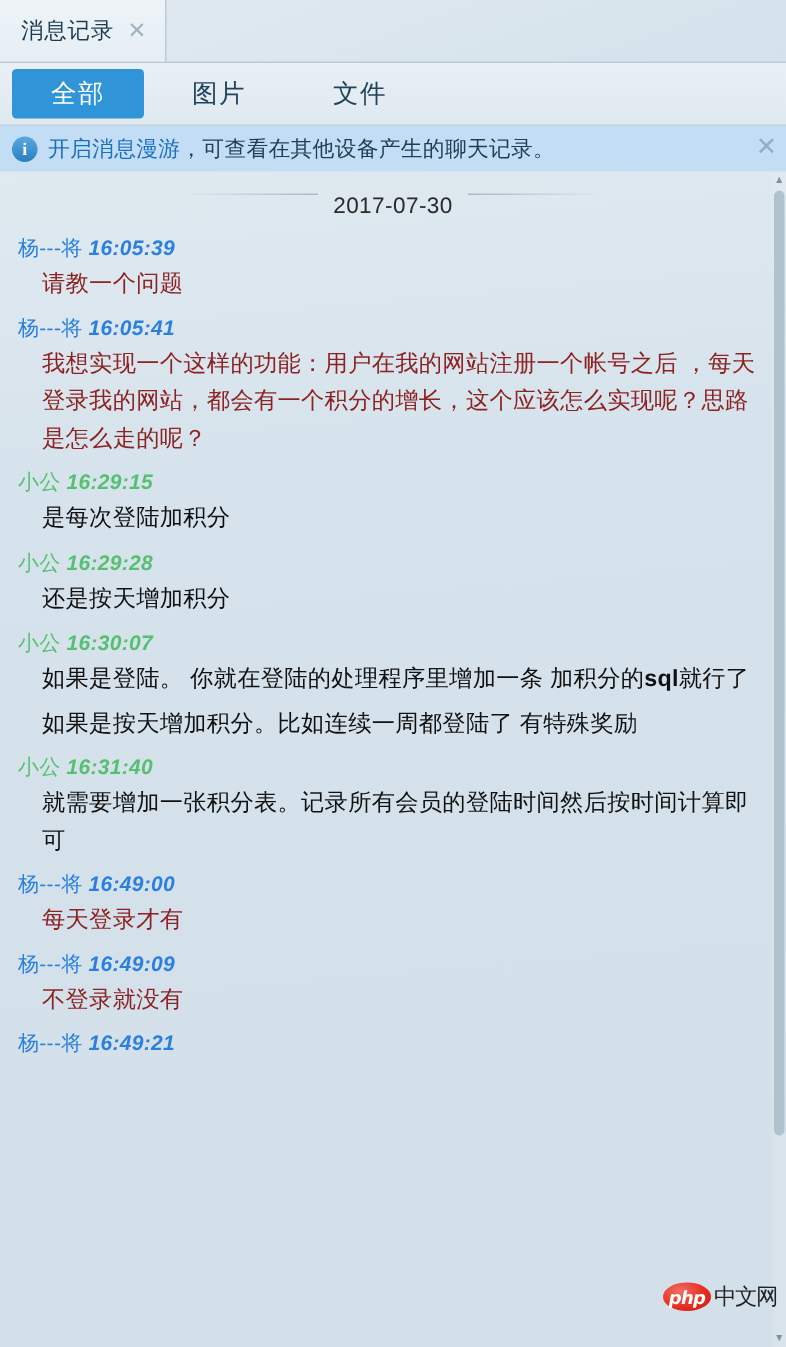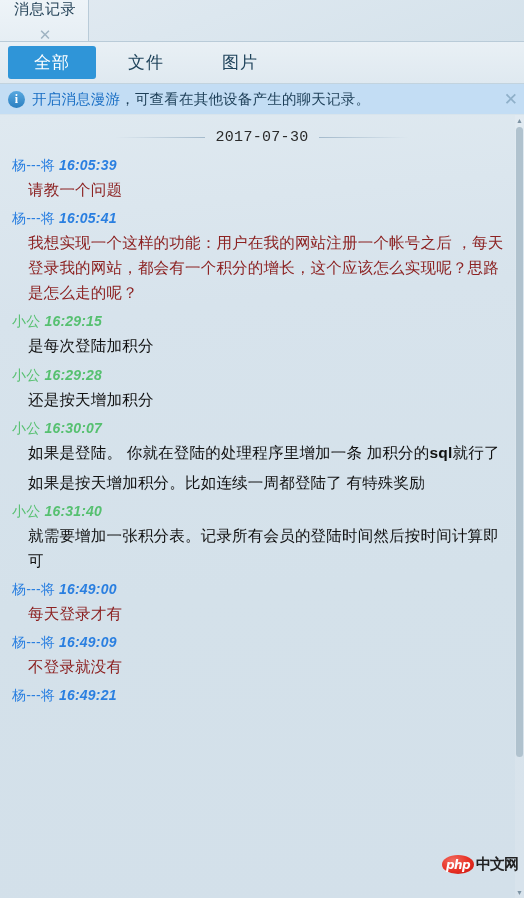--- a/index.html
+++ b/index.html
@@ -23,21 +23,20 @@
     position:relative;
   }
   .tab {
     display:flex;
     align-items:center;
     padding:0 12px 0 14px;
     gap:9px;
     background:linear-gradient(180deg,#eef4f8 0%,#e6eef4 100%);
     border-right:1px solid #b9cbd8;
     cursor:default;
-    flex-direction:column;
   }
   .tab-label {
     font-size:15px;
     color:#1d3c52;
     letter-spacing:.5px;
     white-space:nowrap;
   }
   .tab-close {
     font-size:15px;
     color:#9fb3c2;
@@ -121,25 +120,23 @@
   }
   .msgscroll {
     padding:0 10px 0 10px;
     position:relative;
     height:100%;
   }
 
   
   .datesep {
     display:flex;
-    align-items:center;
     justify-content:center;
     gap:10px;
     padding:14px 0 8px 0;
-    font-family:Liberation Mono, monospace;
   }
   .datesep .line {
     width:90px;
     height:1px;
     background:linear-gradient(90deg,rgba(150,175,195,0) 0%,rgba(150,175,195,.8) 100%);
   }
   .datesep .line.r {
     background:linear-gradient(90deg,rgba(150,175,195,.8) 0%,rgba(150,175,195,0) 100%);
   }
   .datesep .date {
@@ -221,39 +218,39 @@
     font-weight:bold;
     font-style:italic;
     display:flex;
     align-items:center;
     justify-content:center;
     letter-spacing:-.5px;
     font-family:"DejaVu Sans",sans-serif;
   }
   .wm-text {
     font-size:15px;
-    font-weight:bold;
+    font-weight:normal;
     color:#1a1a1a;
     letter-spacing:-1px;
   }
 </style>
 </head>
 <body>
 
 <div class="tabbar">
   <div class="tab">
     <span class="tab-label">消息记录</span>
     <span class="tab-close">✕</span>
   </div>
 </div>
 
 <div class="filterbar">
   <div class="filter active">全部</div>
+  <div class="filter">图片</div>
   <div class="filter">文件</div>
-  <div class="filter">图片</div>
 </div>
 
 <div class="notice">
   <span class="info-icon">i</span>
   <span class="notice-text"><span class="notice-link">开启消息漫游</span><span>，可查看在其他设备产生的聊天记录。</span></span>
   <span class="notice-close">✕</span>
 </div>
 
 <div class="msgarea">
   <div class="msgscroll">

